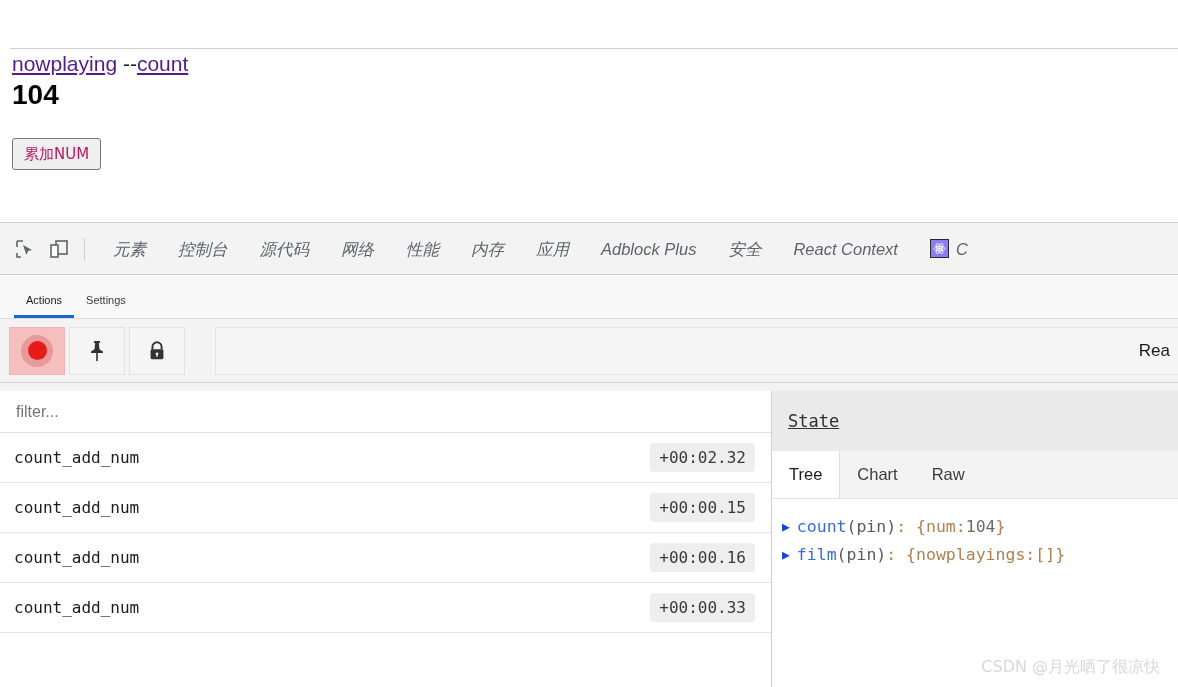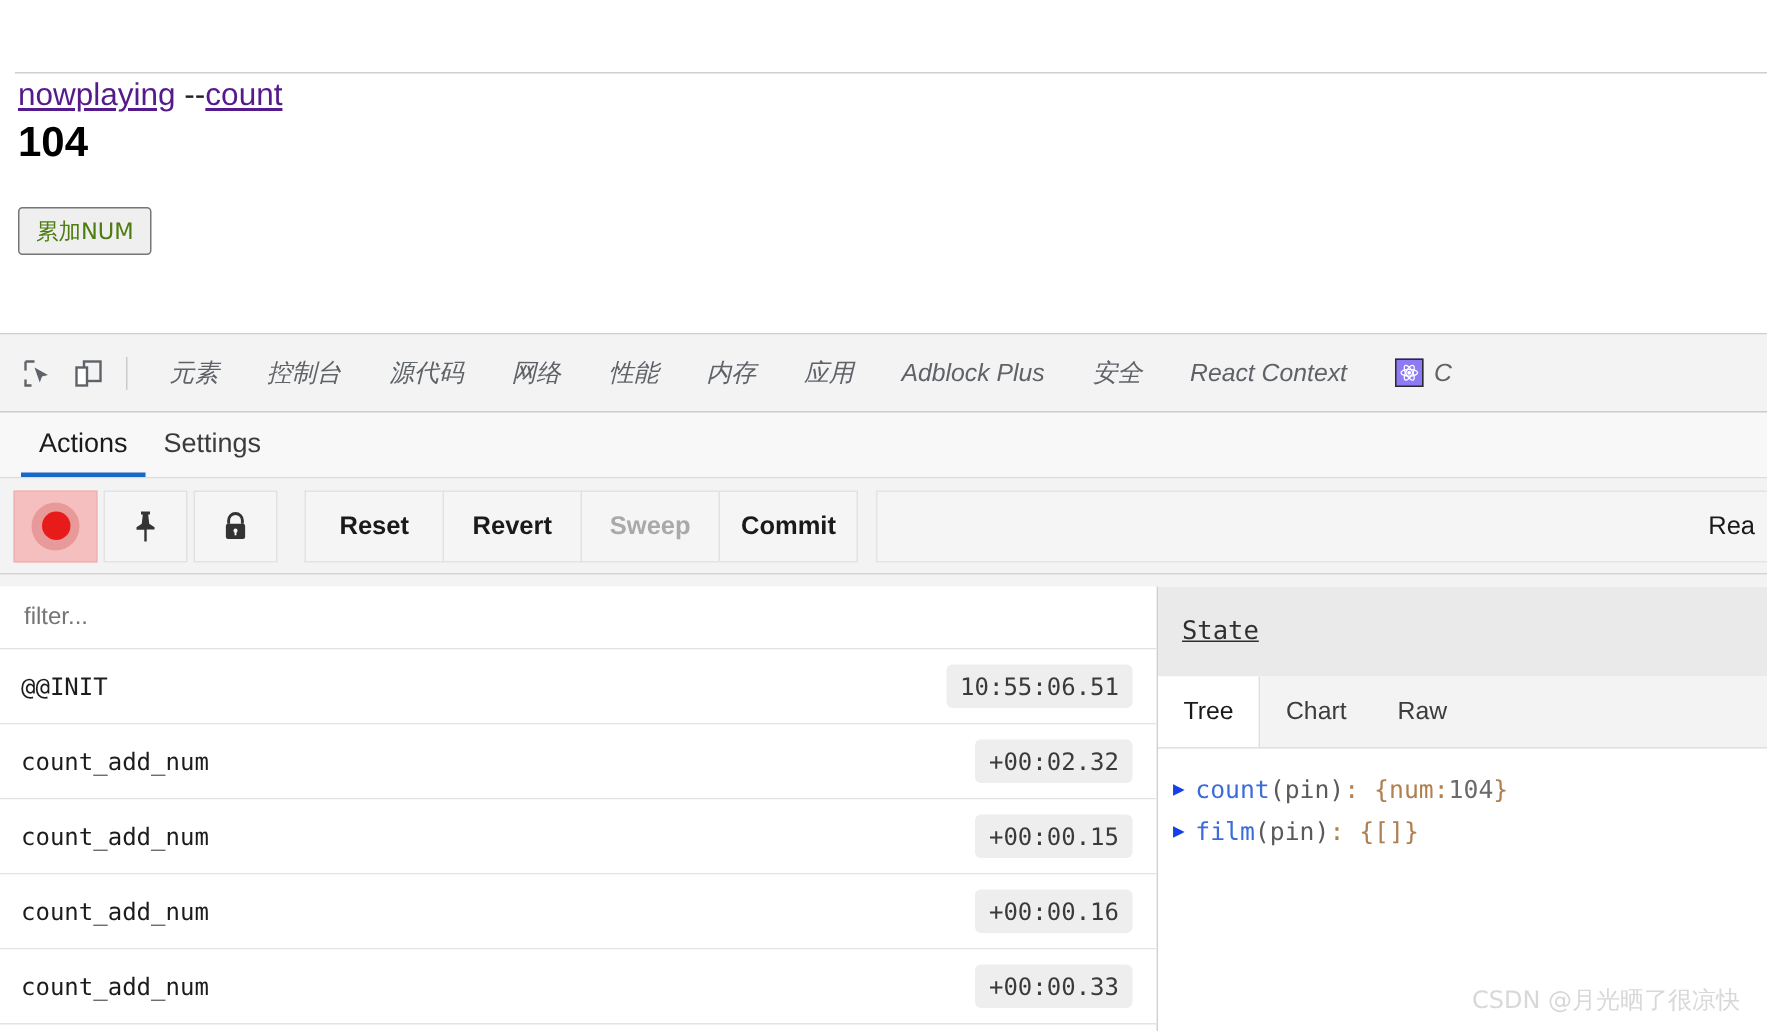--- a/index.html
+++ b/index.html
@@ -44,21 +44,21 @@
     font-weight: bold;
     color: #000;
     line-height: 34px;
   }
   .add-btn {
     position: absolute;
     left: 12px; top: 138px;
     padding: 6px 11px;
     font-size: 15px;
     font-family: "DejaVu Sans", sans-serif;
-    color: #4d7c0f;
+    color: #be185d;
     background: #efefef;
     border: 1px solid #767676;
     border-radius: 3px;
     cursor: pointer;
     line-height: 18px;
   }
 
   
   .devtools {
     position: absolute;
@@ -114,21 +114,21 @@
   
   .rdt-subtabs {
     height: 44px;
     display: flex;
     align-items: flex-end;
     background: #f8f8f8;
     border-bottom: 1px solid #dcdcdc;
     padding-left: 14px;
   }
   .rdt-subtab {
-    font-size: 18px;
+    font-size: 11px;
     color: #3c3c3c;
     padding: 0 12px 9px 12px;
     cursor: pointer;
     border-bottom: 3px solid transparent;
   }
   .rdt-subtab.active {
     border-bottom-color: #1769c9;
     color: #1a1a1a;
   }
 
@@ -388,40 +388,30 @@
     </div>
     <div class="tb-square">
       <svg width="22" height="22" viewBox="0 0 24 24">
         <path d="M7 10V7.5a5 5 0 0110 0V10" fill="none" stroke="#333" stroke-width="2.1"></path>
         <rect x="5" y="10" width="14" height="11" rx="1.6" fill="#333"></rect>
         <circle cx="12" cy="15" r="1.5" fill="#f5f5f5"></circle>
         <rect x="11.3" y="15" width="1.4" height="3.4" fill="#f5f5f5"></rect>
       </svg>
     </div>
     <div class="tb-gap"></div>
-    <div class="tb-group">
-      <div class="tb-btn">Reset</div>
-      <div class="tb-btn">Revert</div>
-      <div class="tb-btn disabled">Sweep</div>
-      <div class="tb-btn">Commit</div>
-    </div>
     <div class="tb-slot">Rea</div>
   </div>
 
   <div class="rdt-body">
 
     <div class="panel-left">
       <div class="filter-row">
         <input class="filter-input" type="text" placeholder="filter..." style="">
       </div>
 
-      <div class="action-row">
-        <span class="action-name">@@INIT</span>
-        <span class="action-time">10:55:06.51</span>
-      </div>
       <div class="action-row">
         <span class="action-name">count_add_num</span>
         <span class="action-time">+00:02.32</span>
       </div>
       <div class="action-row">
         <span class="action-name">count_add_num</span>
         <span class="action-time">+00:00.15</span>
       </div>
       <div class="action-row">
         <span class="action-name">count_add_num</span>
@@ -448,20 +438,21 @@
           <span class="k-brace">: {</span>
           <span class="k-prop"> num:</span>
           <span class="k-num"> 104</span>
           <span class="k-brace"> }</span>
         </div>
         <div class="tree-row">
           <span class="arrow">▶</span>
           <span class="k-key">film</span>
           <span class="k-pin"> (pin)</span>
           <span class="k-brace">: {</span>
+          <span class="k-prop"> nowplayings:</span>
           <span class="k-brace"> []</span>
           <span class="k-brace"> }</span>
         </div>
       </div>
       <div class="watermark">CSDN @月光晒了很凉快</div>
     </div>
 
   </div>
 </div>
 

